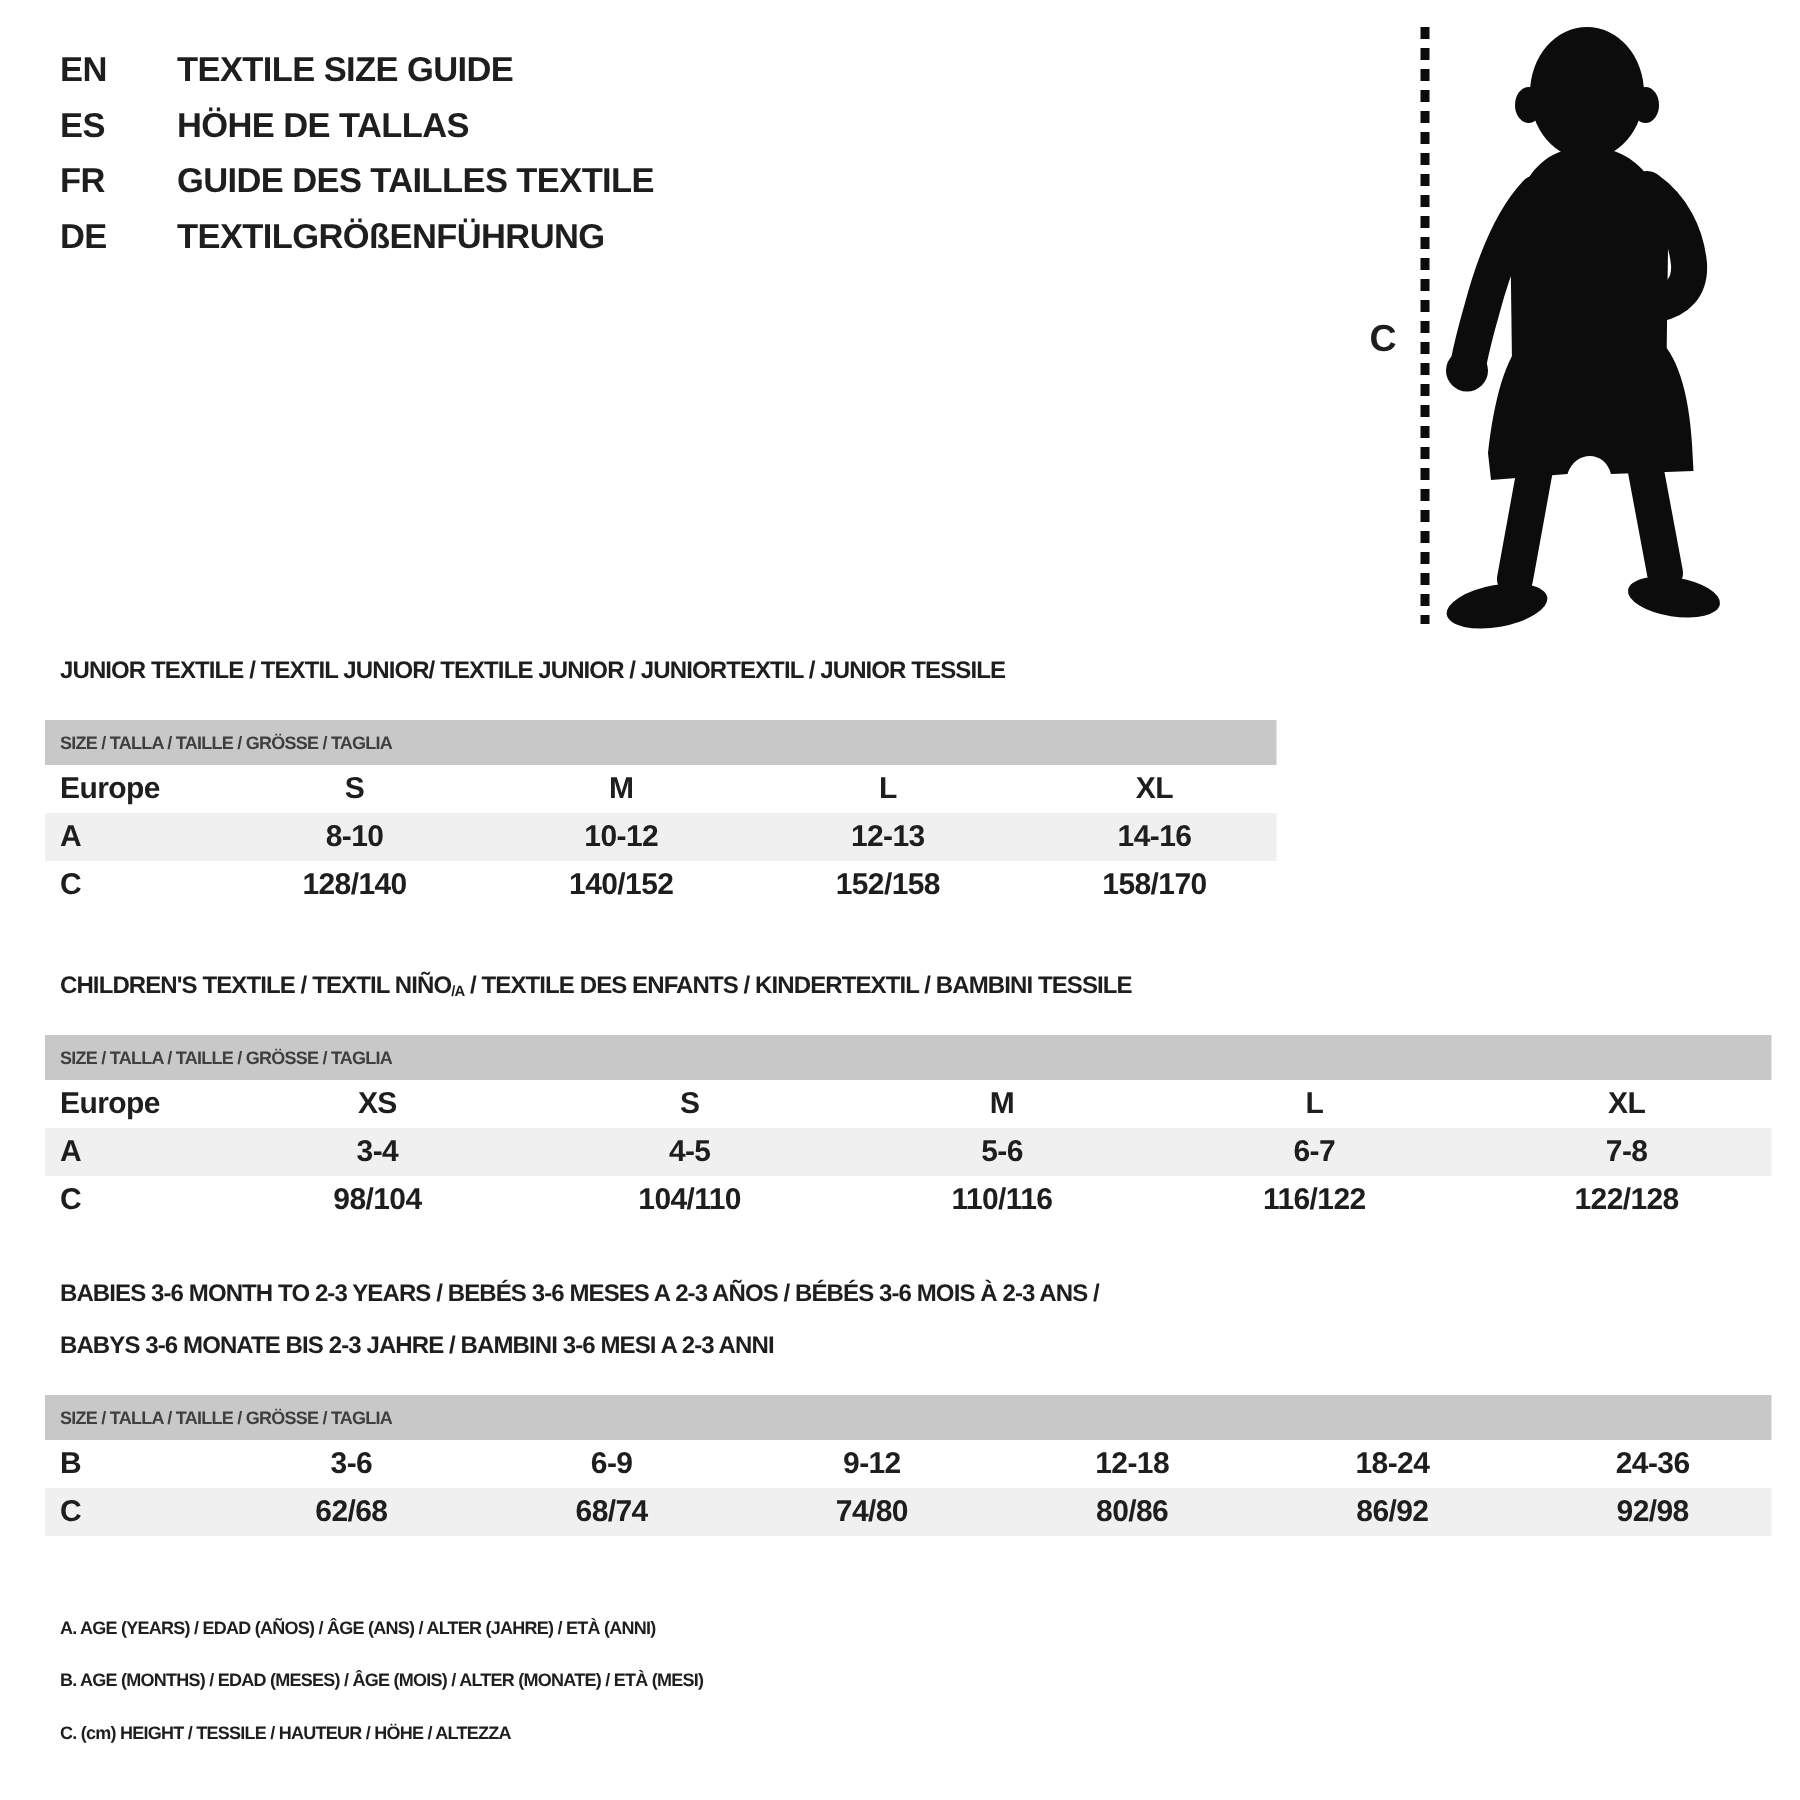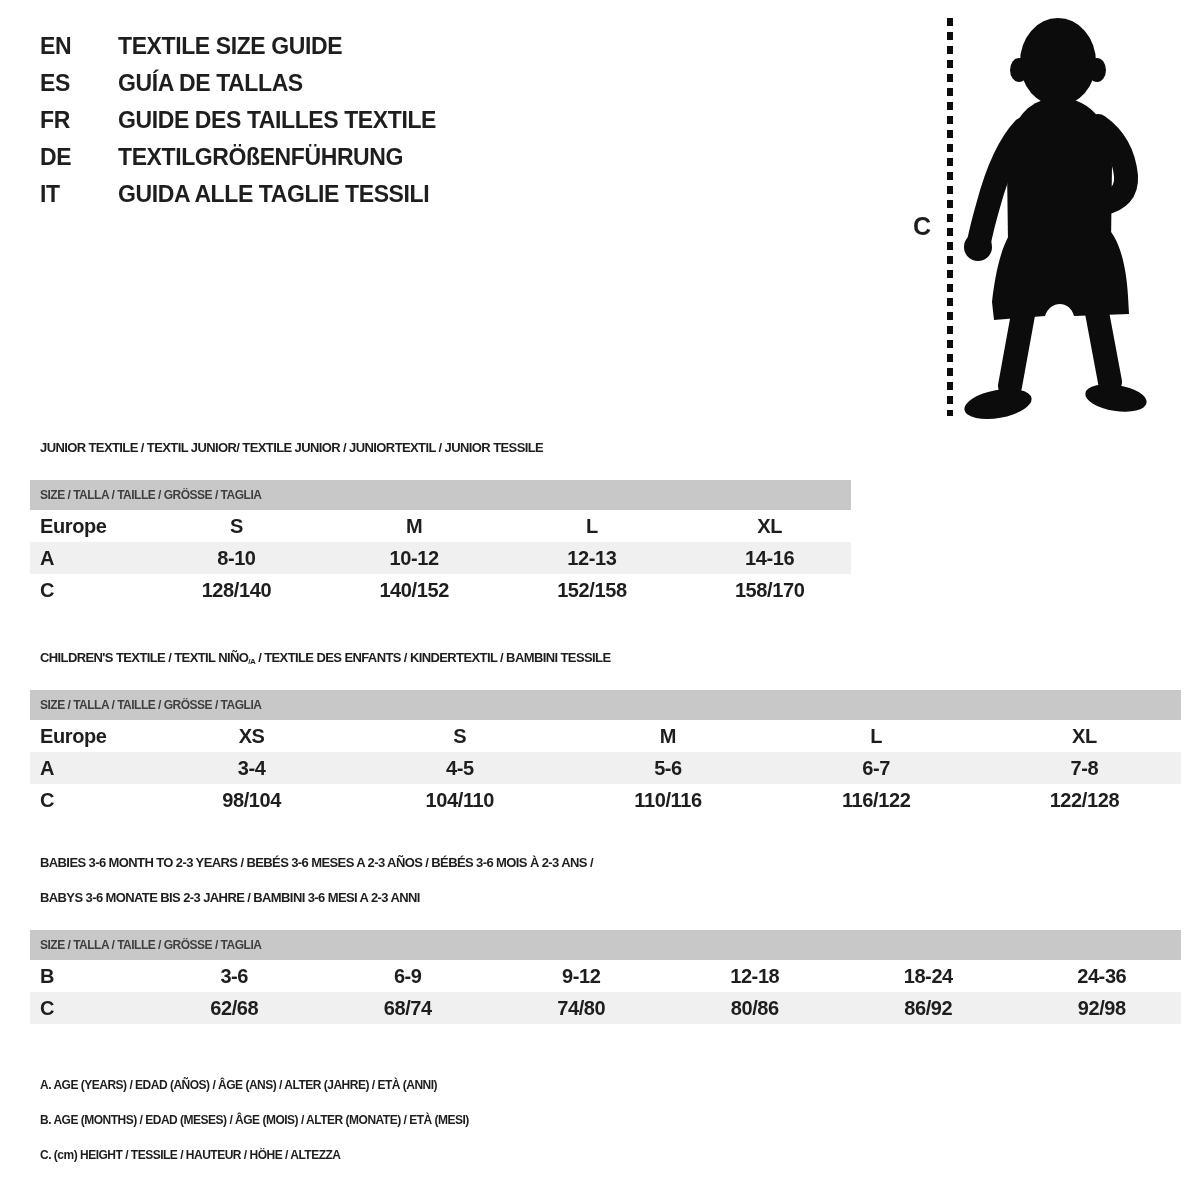--- a/index.html
+++ b/index.html
@@ -16,21 +16,21 @@
   .lang-code { width:78px; }
   .lang-title{ white-space:nowrap; }
 
   
   .c-label   { position:absolute; left:913px; top:212px; font-size:25px; }
   .dash-line { position:absolute; left:947px; top:18px; width:6px; height:398px;
                background:repeating-linear-gradient(to bottom, var(--sil,#0c0c0c) 0 8px, transparent 8px 14px); }
   .silhouette{ position:absolute; left:958px; top:14px; width:202px; height:406px; color:var(--sil,#0c0c0c); }
 
   
-  .section-title { position:absolute; left:40px; font-size:13px; line-height:35px; white-space:nowrap; letter-spacing:-0.6px; }
+  .section-title { position:absolute; left:40px; font-size:16px; line-height:35px; white-space:nowrap; letter-spacing:-0.6px; }
   #junior-title   { top:430px; }
   #children-title { top:640px; }
   #babies-title   { top:845px; }
   .sub { font-size:0.62em; position:relative; top:0.2em; }
 
   
   .size-table { position:absolute; left:30px; }
   #junior-table   { top:480px; width:821px; }
   #children-table { top:690px; width:1151px; }
   #babies-table   { top:930px; width:1151px; }
@@ -52,33 +52,29 @@
 
 <div class="page">
 
   <div class="lang-list" id="lang-list">
       <div class="lang-row">
         <div class="lang-code">EN</div>
         <div class="lang-title">TEXTILE SIZE GUIDE</div>
       </div>
       <div class="lang-row">
         <div class="lang-code">ES</div>
-        <div class="lang-title">GUÍA DE TALLAS</div>
+        <div class="lang-title">HÖHE DE TALLAS</div>
       </div>
       <div class="lang-row">
         <div class="lang-code">FR</div>
         <div class="lang-title">GUIDE DES TAILLES TEXTILE</div>
       </div>
       <div class="lang-row">
         <div class="lang-code">DE</div>
         <div class="lang-title">TEXTILGRÖßENFÜHRUNG</div>
-      </div>
-      <div class="lang-row">
-        <div class="lang-code">IT</div>
-        <div class="lang-title">GUIDA ALLE TAGLIE TESSILI</div>
       </div>
     </div>
 
   <div class="c-label">C</div>
   <div class="dash-line"></div>
   <svg class="silhouette" viewBox="0 0 202 406" aria-hidden="true">
     <g fill="currentColor" stroke="none">
       <ellipse cx="100" cy="48" rx="38" ry="44"></ellipse>
       <ellipse cx="61" cy="56" rx="9" ry="12"></ellipse>
       <ellipse cx="139" cy="56" rx="9" ry="12"></ellipse>

